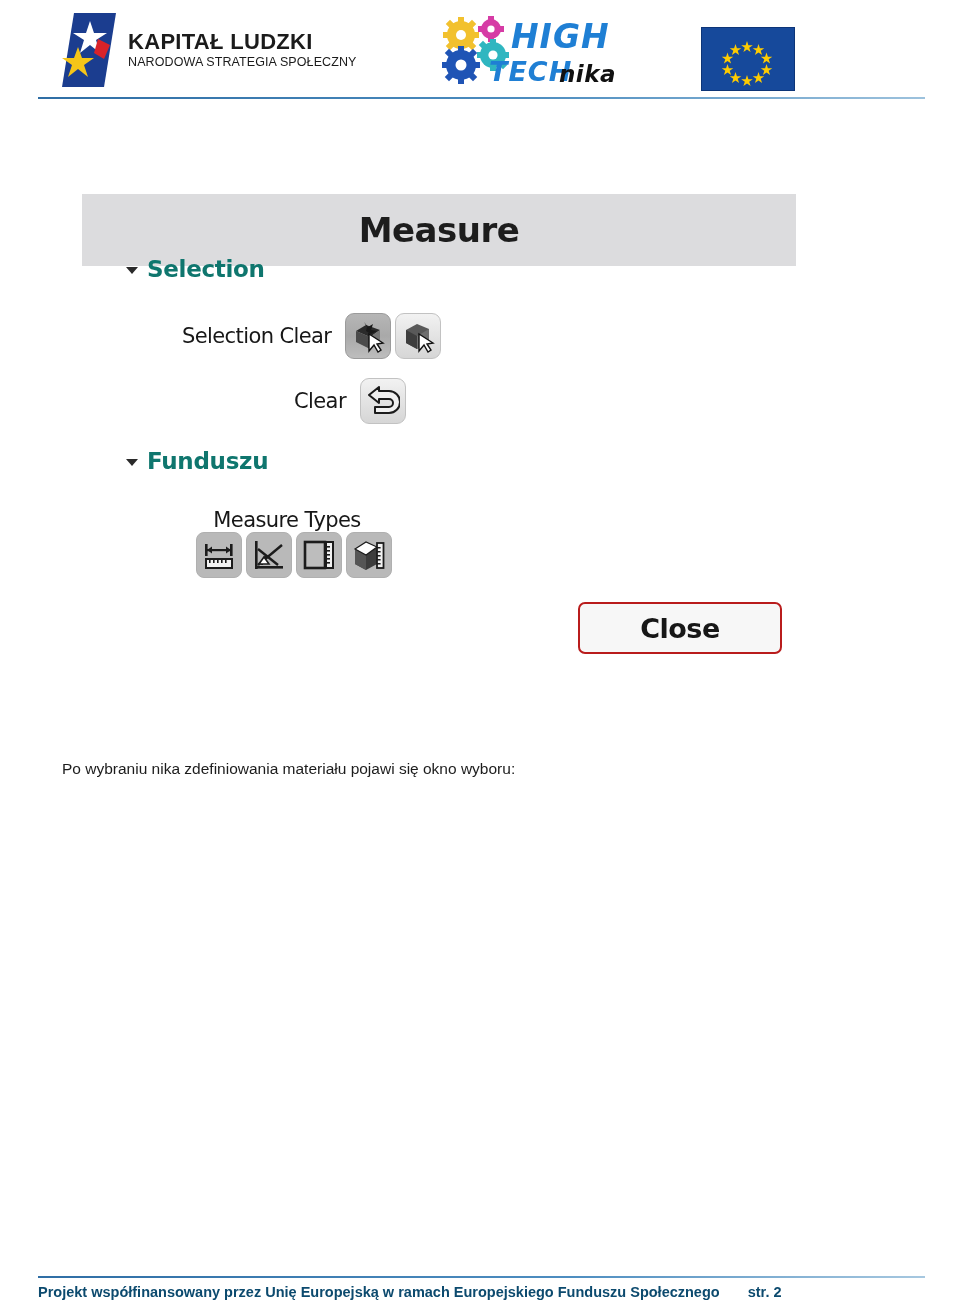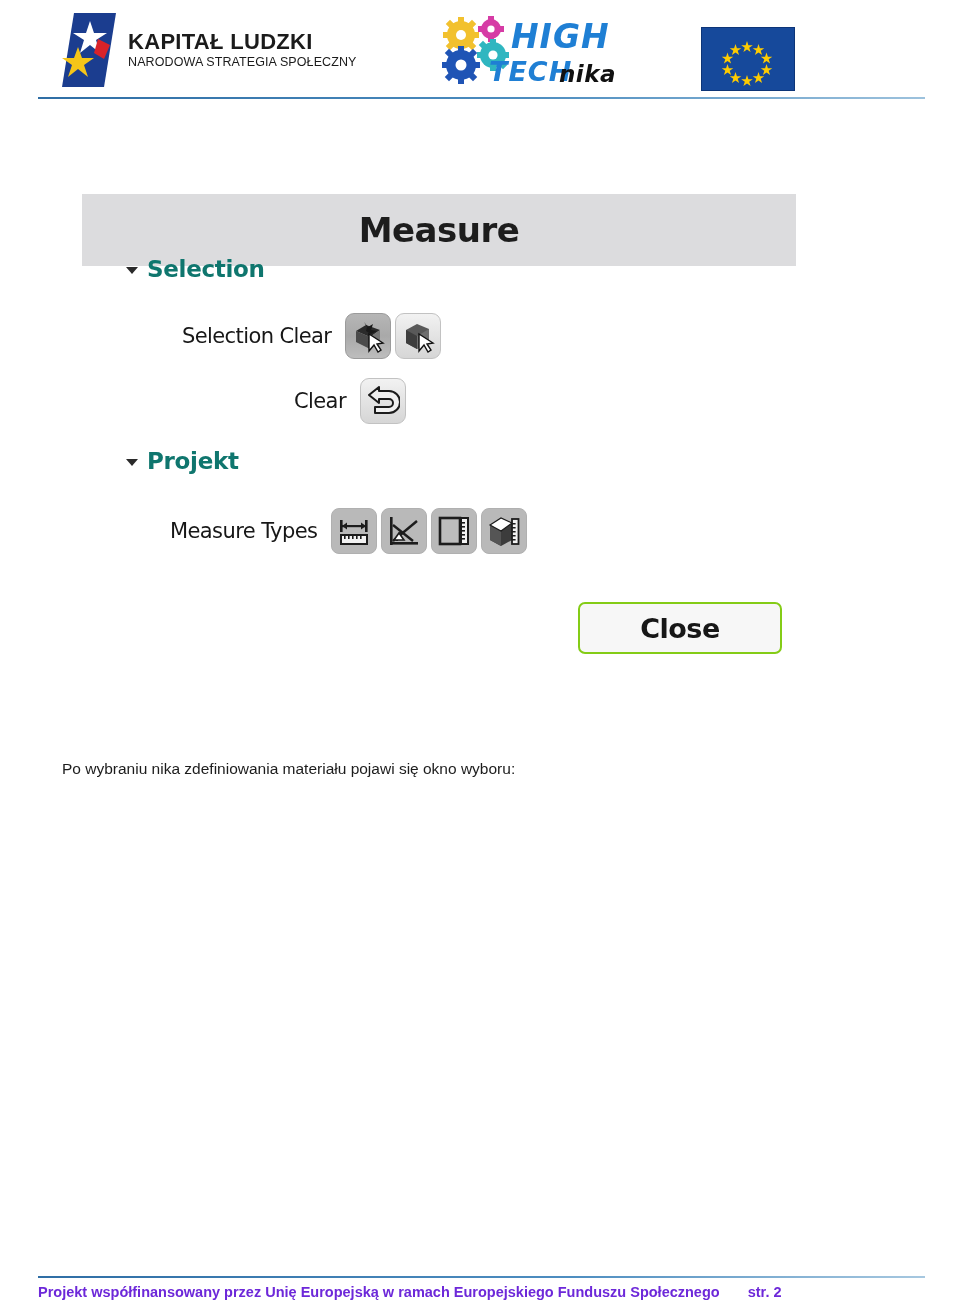--- a/index.html
+++ b/index.html
@@ -193,21 +193,21 @@
   }
   .icon-btn svg { display:block; }
 
   .close-btn {
     position: absolute;
     left: 496px;
     top: 444px;
     width: 200px;
     height: 48px;
     background: #f7f7f7;
-    border: 2px solid #84cc16;
+    border: 2px solid #b91c1c;
     border-radius: 7px;
     display: flex;
     align-items: center;
     justify-content: center;
   }
   .close-label {
     font-family: "DejaVu Sans", sans-serif;
     font-size: 27px;
     font-weight: bold;
     color: #171717;
@@ -236,21 +236,21 @@
   }
   .footer {
     position: absolute;
     left: 38px;
     top: 1284px;
     width: 887px;
     display: flex;
     align-items: baseline;
     font-size: 14.5px;
     font-weight: bold;
-    color: #6d28d9;
+    color: #0c4a6e;
   }
   .footer-text { white-space: nowrap; }
   .footer-page { margin-left: 28px; white-space: nowrap; }
 </style>
 </head>
 <body>
 
 <div class="page-header">
   <div class="logo-strip">
 
@@ -391,24 +391,24 @@
       <span class="icon-btn normal">
         <svg width="34" height="32" viewBox="0 0 34 32">
           <path d="M13 6 L13 2 L3 10 L13 18 L13 14 L23 14 A4 4 0 0 1 23 22 L9 22 L9 28 L23 28 A10 10 0 0 0 23 6 Z" fill="#f0f0f0" stroke="#1b1b1b" stroke-width="2" stroke-linejoin="round"></path>
         </svg>
       </span>
     </span>
   </div>
 
   <div class="group-head" style="left:44px; top:290px;">
     <span class="tri"></span>
-    <span class="group-label">Projekt</span>
-  </div>
-
-  <div class="field-row" style="left:88px; top:350px;">
+    <span class="group-label">Funduszu</span>
+  </div>
+
+  <div class="field-row" style="left:100px; top:350px;flex-direction:column;">
     <span class="field-label">Measure Types</span>
     <span class="btn-row">
       <span class="icon-btn flatgray">
         <svg width="36" height="36" viewBox="0 0 36 36">
           <rect x="4" y="7" width="2.6" height="12" fill="#1c1c1c"></rect>
           <rect x="29" y="7" width="2.6" height="12" fill="#1c1c1c"></rect>
           <rect x="6" y="12" width="24" height="2.2" fill="#1c1c1c"></rect>
           <polygon points="6,13 11,9.5 11,16.5" fill="#1c1c1c"></polygon>
           <polygon points="30,13 25,9.5 25,16.5" fill="#1c1c1c"></polygon>
           <rect x="5" y="22" width="26" height="9" fill="#f2f2f2" stroke="#1c1c1c" stroke-width="2"></rect>

